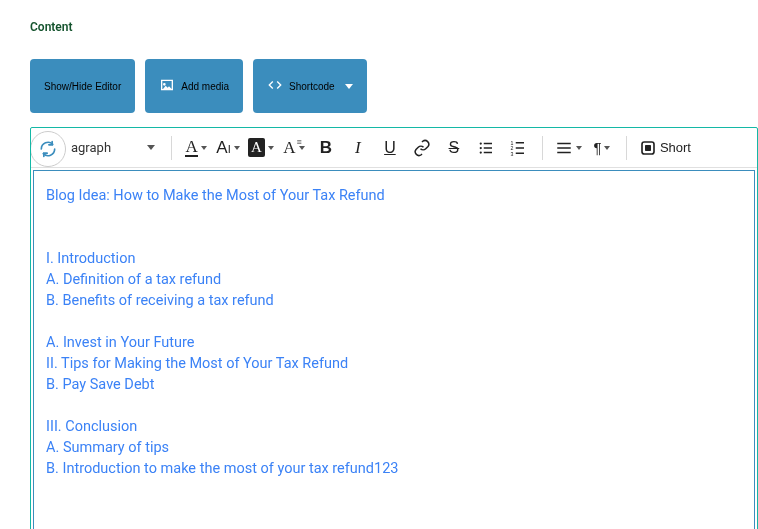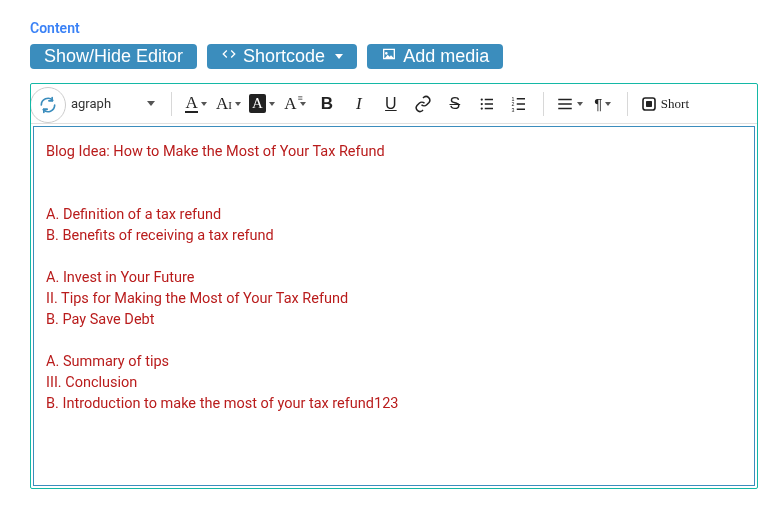--- a/index.html
+++ b/index.html
@@ -6,36 +6,36 @@
   body {
     font-family: -apple-system, BlinkMacSystemFont, "Segoe UI", Roboto, Arial, sans-serif;
     background: #fff;
     padding: 20px 0 20px 30px;
     font-size: 14px;
     color: #333;
     overflow: hidden;
   }
   .content-label {
     font-weight: 600;
-    font-size: 14px;
-    margin-bottom: 8px;
-    color: #3b82f6;
+    font-size: 12px;
+    margin-bottom: 25px;
+    color: #14532d;
   }
   .button-row {
     display: flex;
     gap: 10px;
     margin-bottom: 14px;
   }
   .btn {
     background: #3b8dbd;
-    color: #ffffff;
+    color: #000000;
     border: none;
     border-radius: 4px;
-    padding: 2px 14px;
-    font-size: 18px;
+    padding: 18px 14px;
+    font-size: 10px;
     font-weight: 500;
     cursor: pointer;
     display: inline-flex;
     align-items: center;
     gap: 6px;
   }
   .btn svg { width: 16px; height: 16px; fill: #fff; }
   .btn .caret {
     width: 0; height: 0;
     border-left: 4px solid transparent;
@@ -97,21 +97,21 @@
   }
   .tbtn .chev {
     width: 0; height: 0;
     border-left: 3px solid transparent;
     border-right: 3px solid transparent;
     border-top: 4px solid #555;
   }
   .tbtn svg { width: 18px; height: 18px; }
   .bold-b { font-weight: 700; font-family: Arial, sans-serif; font-size: 17px; }
   .italic-i { font-style: italic; font-family: Georgia, serif; font-size: 17px; }
-  .short-text { font-family: Liberation Serif, serif; font-size: 13px; }
+  .short-text { font-family: Liberation Sans, sans-serif; font-size: 13px; }
   .float-btn {
     position: absolute;
     left: -1px;
     top: 3px;
     width: 36px;
     height: 36px;
     border-radius: 50%;
     background: #fff;
     border: 1px solid #ccc;
     display: flex;
@@ -121,51 +121,51 @@
     z-index: 3;
   }
   .float-btn svg { width: 20px; height: 20px; stroke: #3b8dbd; fill: none; stroke-width: 2; }
   .editor-area {
     border: 1px solid #3b8dbd;
     margin: 2px;
     padding: 14px 12px;
     min-height: 360px;
     font-size: 14.5px;
     line-height: 1.45;
-    color: #b91c1c;
+    color: #3b82f6;
     background: #fff;
   }
   .editor-area .line { min-height: 1.45em; }
 </style>
 </head>
 <body>
 
 <div class="content-label">Content</div>
 
 <div class="button-row">
   <button class="btn">
     <span>Show/Hide Editor</span>
   </button>
   <button class="btn">
     <span>
       <svg viewBox="0 0 24 24">
+          <path d="M3 4h18v16H3V4zm2 2v12h14V6H5zm3 3a2 2 0 110 4 2 2 0 010-4zm-2 9l4-5 3 3 2-2 4 4H6z"></path>
+        </svg>
+    </span>
+    <span>Add media</span>
+  </button>
+  <button class="btn">
+    <span>
+      <svg viewBox="0 0 24 24">
           <path d="M8 6l-6 6 6 6 1.4-1.4L4.8 12l4.6-4.6L8 6zm8 0l-1.4 1.4L19.2 12l-4.6 4.6L16 18l6-6-6-6z"></path>
         </svg>
     </span>
     <span>Shortcode</span>
     <span class="caret"></span>
   </button>
-  <button class="btn">
-    <span>
-      <svg viewBox="0 0 24 24">
-          <path d="M3 4h18v16H3V4zm2 2v12h14V6H5zm3 3a2 2 0 110 4 2 2 0 010-4zm-2 9l4-5 3 3 2-2 4 4H6z"></path>
-        </svg>
-    </span>
-    <span>Add media</span>
-  </button>
 </div>
 
 <div class="editor-wrap">
   <div class="toolbar">
 
     <div class="float-btn">
       <svg viewBox="0 0 24 24">
         <path d="M4 12a8 8 0 0 1 13.7-5.6M20 12a8 8 0 0 1-13.7 5.6" stroke-linecap="round"></path>
         <path d="M17 3v4h-4M7 21v-4h4" stroke-linecap="round"></path>
       </svg>
@@ -177,21 +177,21 @@
     </div>
 
     <div class="sep"></div>
 
     <div class="tbtn">
       <span style="font-family:Georgia,serif;font-size:17px;border-bottom:2px solid #222;line-height:1;">A</span>
       <span class="chev"></span>
     </div>
 
     <div class="tbtn">
-      <span style="font-family:Liberation Serif, serif;"><span style="font-size:17px;">A</span><span style="font-size:11px;">I</span></span>
+      <span style="font-family:Liberation Sans, sans-serif;"><span style="font-size:17px;">A</span><span style="font-size:11px;">I</span></span>
       <span class="chev"></span>
     </div>
 
     <div class="tbtn">
       <span style="background:#222;color:#fff;font-family:Georgia,serif;font-size:15px;padding:1px 3px;border-radius:2px;">A</span>
       <span class="chev"></span>
     </div>
 
     <div class="tbtn">
       <span style="font-family:Georgia,serif;font-size:17px;position:relative;">A<span style="position:absolute;right:-6px;top:-1px;font-size:9px;">≡</span></span>
@@ -261,24 +261,25 @@
         </svg>
       <span class="short-text">Short</span>
     </div>
 
   </div>
 
   <div class="editor-area" id="editor-lines">
       <div class="line">Blog Idea: How to Make the Most of Your Tax Refund</div>
       <div class="line">&nbsp;</div>
       <div class="line">&nbsp;</div>
+      <div class="line">I. Introduction</div>
       <div class="line">A. Definition of a tax refund</div>
       <div class="line">B. Benefits of receiving a tax refund</div>
       <div class="line">&nbsp;</div>
       <div class="line">A. Invest in Your Future</div>
       <div class="line">II. Tips for Making the Most of Your Tax Refund</div>
       <div class="line">B. Pay Save Debt</div>
       <div class="line">&nbsp;</div>
+      <div class="line">III. Conclusion</div>
       <div class="line">A. Summary of tips</div>
-      <div class="line">III. Conclusion</div>
       <div class="line">B. Introduction to make the most of your tax refund123</div>
     </div>
 </div>
 
 </body></html>

